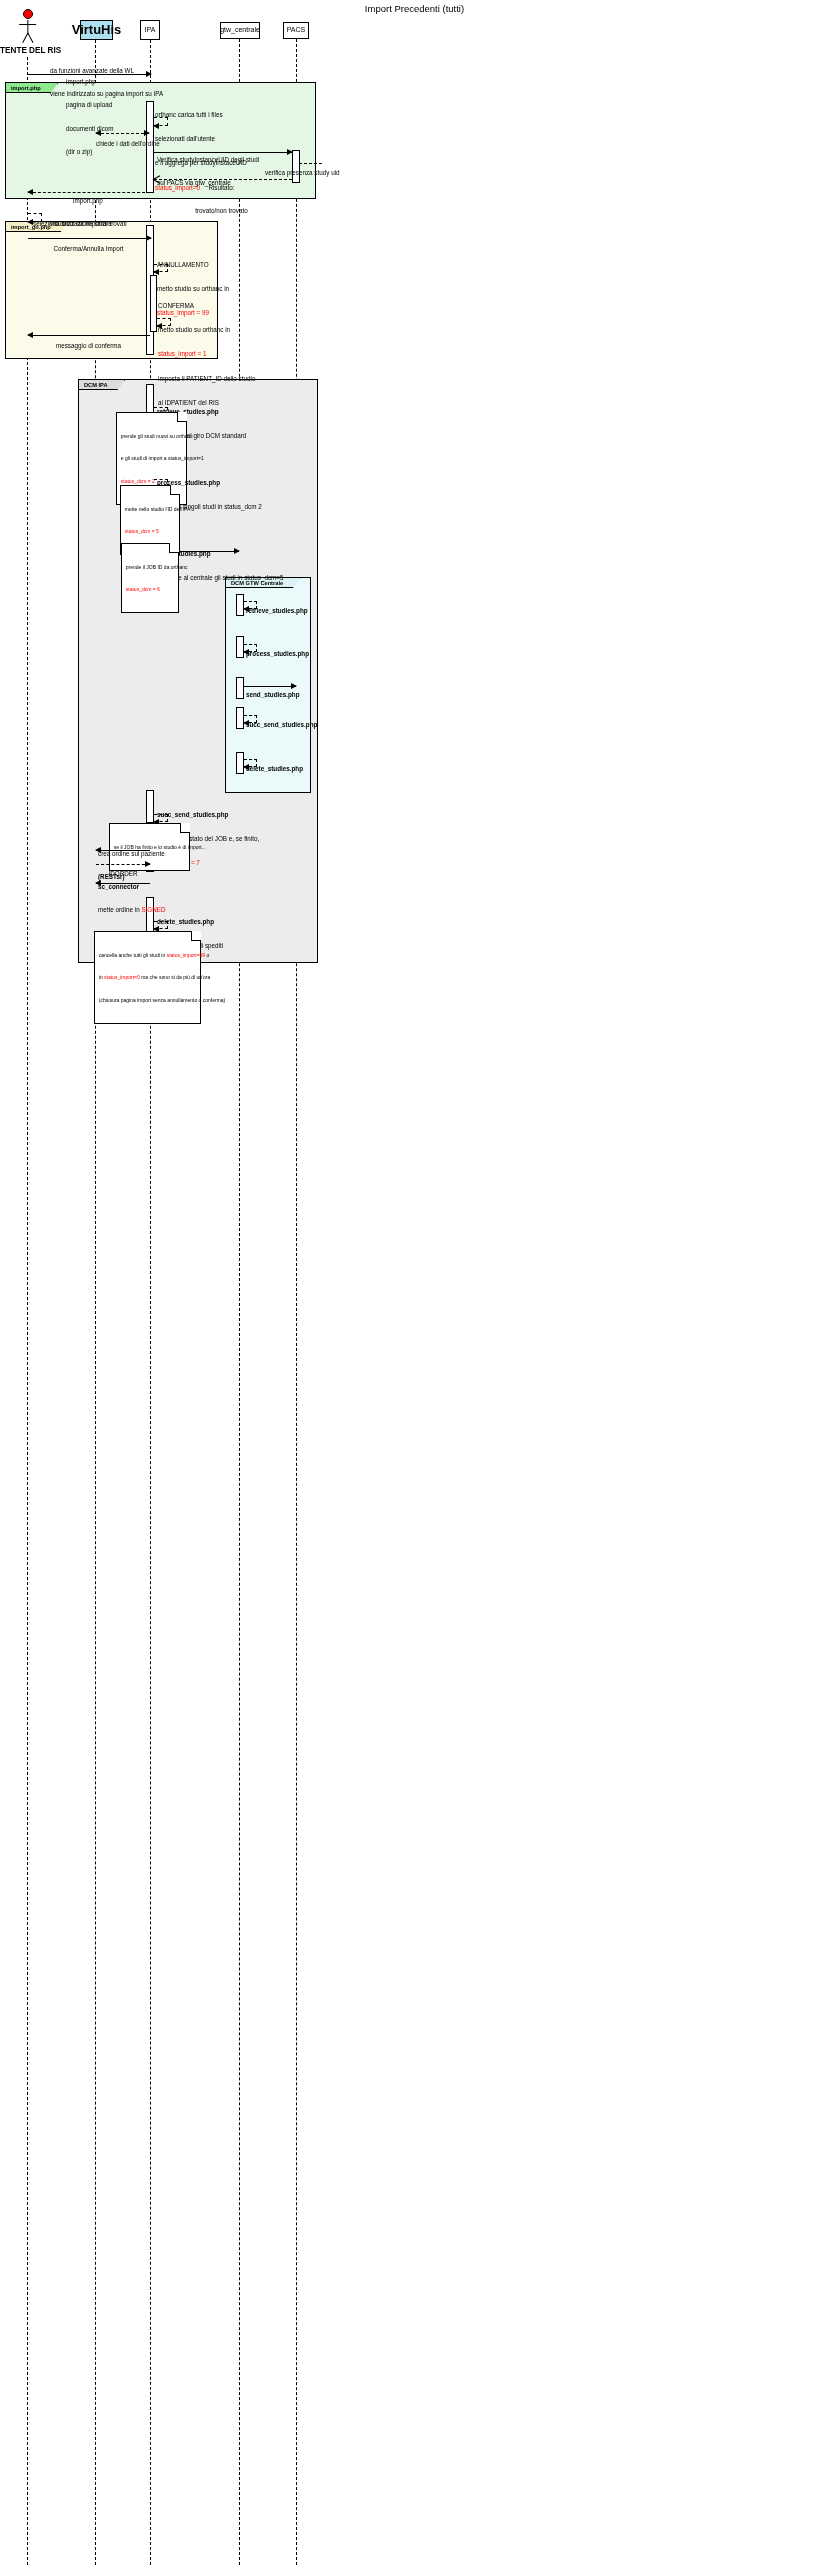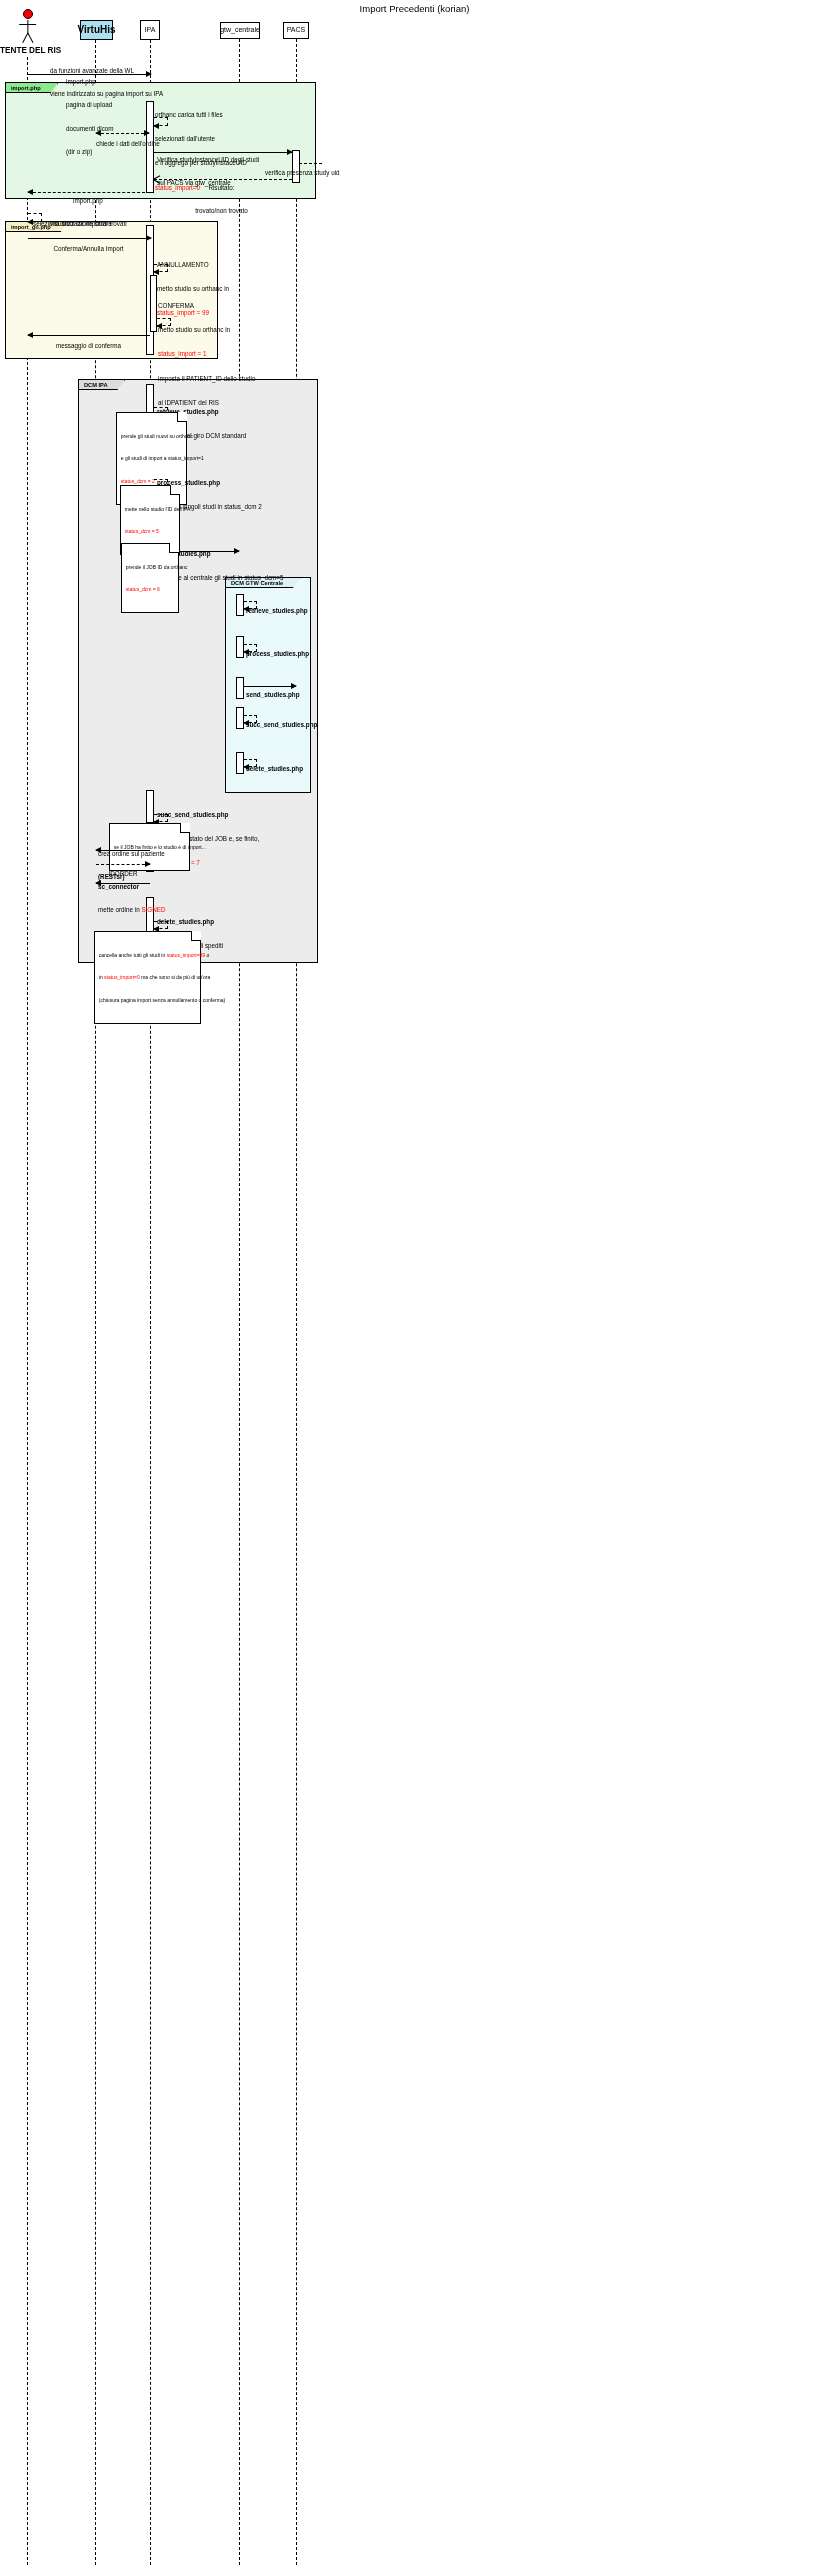--- a/index.html
+++ b/index.html
@@ -44,21 +44,21 @@
     position:absolute; top:37px; left:50%; transform:translateX(-50%);
     white-space:nowrap; font-size:8.2px; font-weight:bold;
   }
 
   
   .plbox{
     position:absolute; border:1.3px solid #000; background:#fff;
     display:flex; align-items:center; justify-content:center;
     font-size:7px; text-align:center; line-height:1.1;
   }
-  .plbox.accent{ background:#ace0ef; font-weight:bold; font-size:10px; }
+  .plbox.accent{ background:#ace0ef; font-weight:bold; font-size:13px; }
 
   
   .lifeline{
     position:absolute; width:0; border-left:1.3px dashed #000;
   }
 
   
   .activation{
     position:absolute; width:8.2px; background:#ffffff; border:0.9px solid #000;
   }
@@ -162,21 +162,21 @@
     border-left:0.9px solid #000; border-bottom:0.9px solid #000;
     transform: translate(0,0);
   }
   .notebox .nb-red{ color:#ff0000; }
 </style>
 </head>
 <body>
 
 <div id="canvas">
 
-  <div class="diagram-title">Import Precedenti (korian)</div>
+  <div class="diagram-title">Import Precedenti (tutti)</div>
 
   <div class="actor" style="left:10.7px; top:8.8px; width:34px; height:48px;">
     <div class="head"></div>
     <div class="arms"></div>
     <div class="body"></div>
     <div class="leg-l"></div>
     <div class="leg-r"></div>
     <div class="actor-label">UTENTE DEL RIS</div>
   </div>
 

